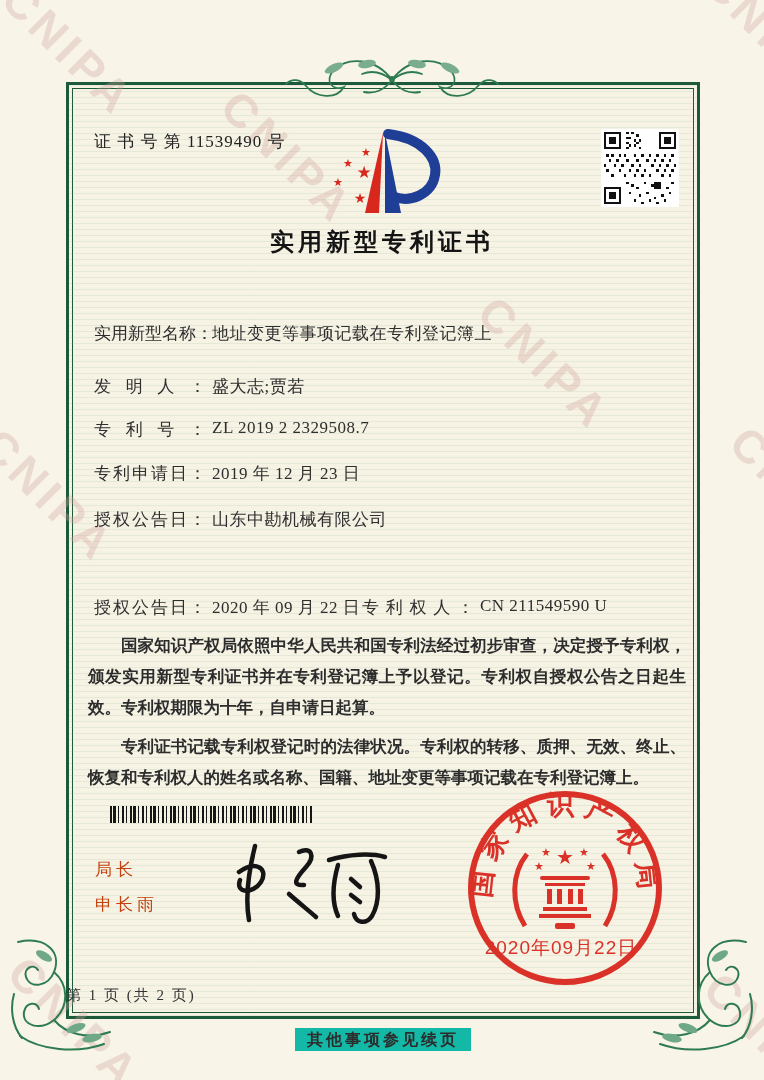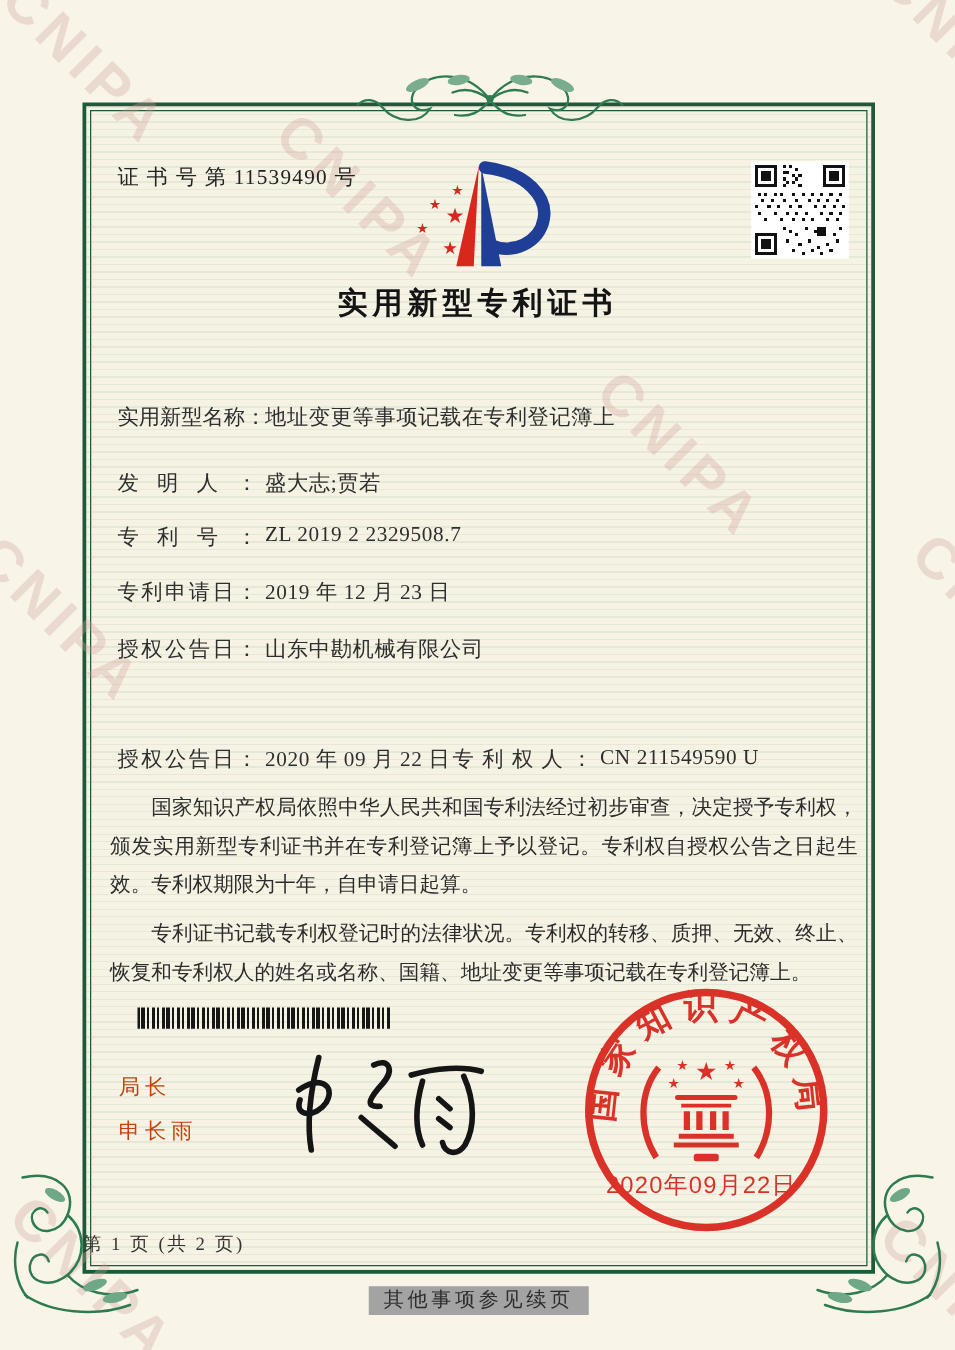--- a/index.html
+++ b/index.html
@@ -38,38 +38,38 @@
          letter-spacing:4px;color:#141414;}
   .frow{position:absolute;z-index:3;left:94px;font-size:17px;color:#2e2e2e;white-space:nowrap;}
   .r0{top:322px;} .r1{top:375px;} .r2{top:418px;} .r3{top:462px;}
   .r4{top:508px;} .r5{top:552px;} .r6{top:596px;}
   .flabel{display:inline-block;width:112px;text-align:justify;text-align-last:justify;
           margin-right:6px;vertical-align:top;}
   .fvalue{letter-spacing:0.5px;}
   .field2{position:absolute;left:268px;top:0;white-space:nowrap;}
   .paras{left:88px;top:630px;width:598px;font-size:16.5px;line-height:31px;
          text-align:justify;color:#2c2c2c;}
-  .paras p{margin:0;text-indent:2em;}
+  .paras p{margin:0;text-indent:2em;font-weight:bold;}
   .paras p + p{margin-top:8px;}
   .barcode{left:110px;top:806px;width:202px;height:17px;
     background:repeating-linear-gradient(90deg,
       #161616 0 2px,transparent 2px 3px,#161616 3px 6px,transparent 6px 8px,
       #161616 8px 9px,transparent 9px 12px,#161616 12px 14px,transparent 14px 16px,
       #161616 16px 17px,transparent 17px 20px);}
   .signer{left:95px;font-family:"Liberation Sans","DejaVu Sans",sans-serif;
           font-size:17px;letter-spacing:4px;color:#c2410c;}
   .role{top:858px;} .sname{top:893px;}
   .sig{left:215px;top:836px;}
   .seal{left:463px;top:786px;width:204px;height:204px;opacity:0.95;}
   .seal-sans{font-family:"Liberation Sans","DejaVu Sans",sans-serif;}
   .pageind{left:66px;width:634px;top:986px;text-align:left;font-size:15px;
            letter-spacing:2px;color:#333;}
   .contnote{left:66px;width:634px;top:1030px;text-align:center;font-size:16px;
             letter-spacing:3px;color:#2c2c2c;}
-  .contnote span{background:#a3a3a3;padding:3px 12px;}
+  .contnote span{background:#14b8a6;padding:3px 12px;font-weight:bold;}
   .orn{position:absolute;z-index:4;pointer-events:none;}
   .orn-top{left:272px;top:46px;}
   .orn-bl{left:4px;top:932px;}
   .orn-br{left:628px;top:932px;transform:scaleX(-1);}
 </style>
 </head>
 <body>
 
 <div class="page">
 

